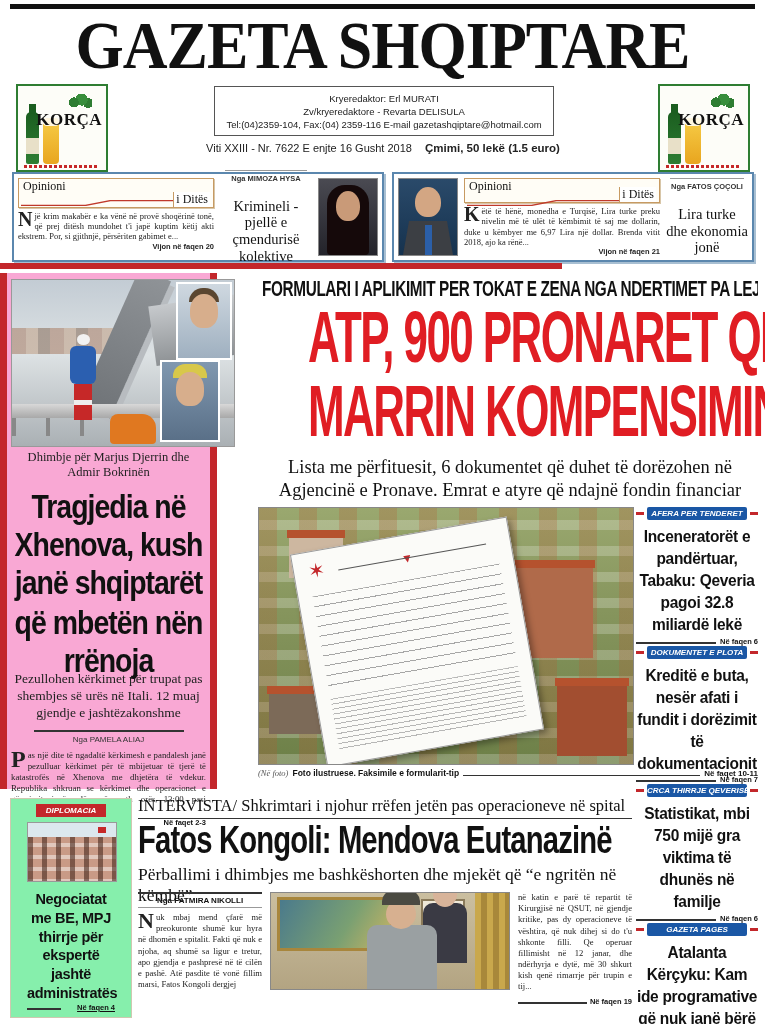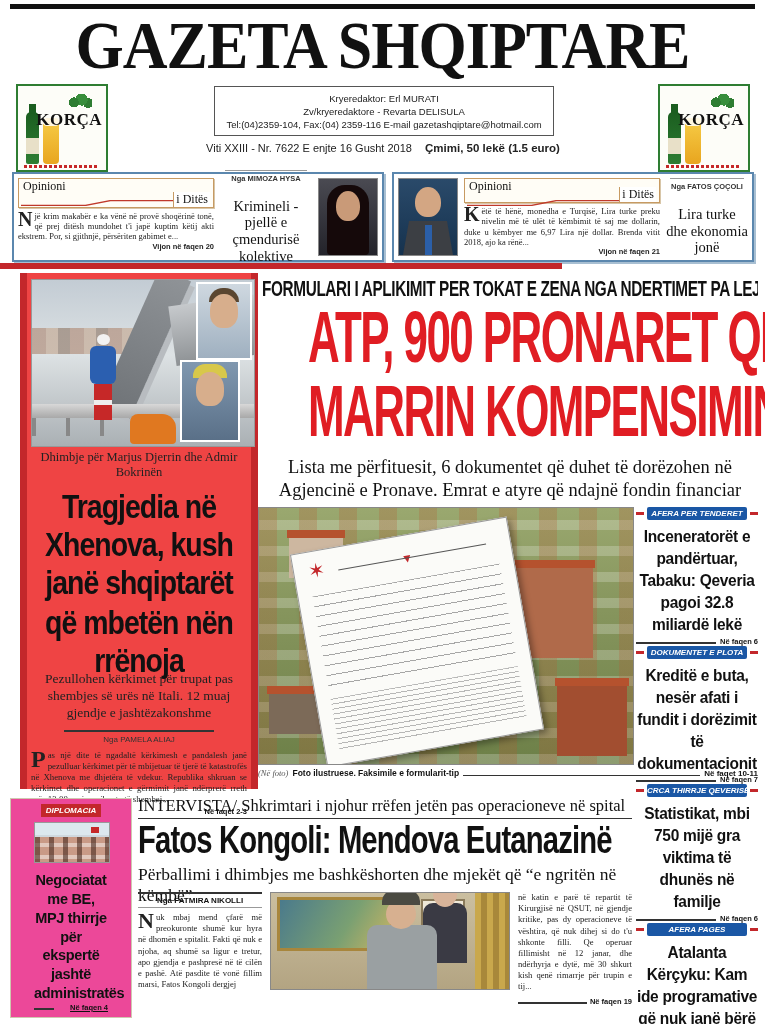--- a/index.html
+++ b/index.html
@@ -59,22 +59,22 @@
   .photo-woman .face{position:absolute;left:17px;top:12px;width:24px;height:30px;background:#c99a78;border-radius:50% 50% 45% 45%;}
   .photo-man{background:linear-gradient(#2a4a6a,#16324e);position:relative;overflow:hidden;}
   .photo-man .face{position:absolute;left:16px;top:8px;width:26px;height:30px;background:#d3a683;border-radius:50% 50% 45% 45%;}
   .photo-man .suit{position:absolute;left:4px;bottom:0;width:50px;height:34px;background:#3c3f44;
                    clip-path:polygon(0 100%,12% 0,88% 0,100% 100%);}
   .photo-man .tie{position:absolute;left:26px;bottom:0;width:7px;height:30px;background:#2b5fa8;}
 
   .red-rule{left:0;top:263px;width:562px;height:6px;background:#c3272b;}
 
   
-  .left-col{left:20px;top:273px;width:238px;height:516px;border-left:7px solid #c3272b;border-right:7px solid #c3272b;
-            box-sizing:border-box;background:#ef4444;padding:6px 4px 0 4px;}
+  .left-col{left:0;top:273px;width:217px;height:516px;border-left:7px solid #c3272b;border-right:7px solid #c3272b;
+            box-sizing:border-box;background:#f9a8d4;padding:6px 4px 0 4px;}
   .photo-bridge{position:relative;width:222px;height:166px;background:linear-gradient(#c3ccd4 0%,#dde2e4 45%,#aab0b4 100%);overflow:hidden;border:1px solid #999;}
   .pb-city{position:absolute;left:0;top:48px;width:120px;height:26px;
            background:repeating-linear-gradient(90deg,#b79a8a 0 14px,#c8b2a0 14px 26px,#9f8d80 26px 38px);opacity:.8;}
   .pb-debris{position:absolute;left:96px;top:-12px;width:34px;height:150px;background:linear-gradient(#8f9397,#6f7377);transform:rotate(24deg);box-shadow:6px 4px 0 #b8bcc0;}
   .pb-debris2{position:absolute;left:140px;top:20px;width:90px;height:60px;background:linear-gradient(#c6c9cc,#8d9194);transform:rotate(-8deg);}
   .pb-rail{position:absolute;left:0;bottom:28px;width:100%;height:14px;background:linear-gradient(#d8d8d8,#a8a8a8);}
   .pb-rail:before{content:"";position:absolute;left:0;bottom:-18px;width:100%;height:18px;
         background:repeating-linear-gradient(90deg,#888 0 4px,transparent 4px 34px);}
   .pb-worker{position:absolute;left:58px;top:62px;width:26px;height:78px;}
   .pb-worker .helmet{position:absolute;left:7px;top:-8px;width:13px;height:11px;background:#f2f2f2;border-radius:50%;}
@@ -143,22 +143,22 @@
   .sb-dash{width:8px;height:3px;background:#c3272b;flex:none;}
   .sb-tag{flex:1;background:#1a57a5;color:#fff;font-size:8px;font-weight:bold;font-style:italic;
           text-align:center;padding:2px 0;border-radius:2px;white-space:nowrap;overflow:hidden;}
   .sb-title{font-weight:bold;font-size:15.5px;line-height:1.35;text-align:center;letter-spacing:-0.3px;margin-top:6px;
             transform:scaleY(1.05);transform-origin:top;}
   .sb-ref-row{display:flex;align-items:flex-end;gap:4px;margin-top:6px;}
   .sb-line{flex:1;border-bottom:2px solid #333;margin-bottom:2px;}
   .sb-ref{font-size:7.5px;font-weight:bold;white-space:nowrap;}
 
   
-  .dip-box{left:10px;top:798px;width:122px;height:220px;background:#ec4899;border:1px solid #cfc8b0;
-           box-sizing:border-box;padding:5px 23px;display:flex;flex-direction:column;}
+  .dip-box{left:10px;top:798px;width:122px;height:220px;background:#86efac;border:1px solid #cfc8b0;
+           box-sizing:border-box;padding:5px 16px;display:flex;flex-direction:column;}
   .dip-tag{background:#c3272b;color:#fff;font-size:8px;font-weight:bold;font-style:italic;text-align:center;
            padding:2px 0;width:80%;margin:0 auto;}
   .photo-ministry{position:relative;margin-top:5px;width:100%;height:96px;border:1px solid #999;overflow:hidden;
       background:linear-gradient(#dce8ee 0 30%,#cfd8de 30%);}
   .ministry-bld{position:absolute;left:0;top:14px;width:100%;height:70px;background:#c99a86;
       background-image:repeating-linear-gradient(90deg,rgba(60,30,20,.55) 0 5px,transparent 5px 14px),
                        repeating-linear-gradient(0deg,rgba(255,255,255,.45) 0 4px,transparent 4px 12px);}
   .ministry-flag{position:absolute;right:10px;top:4px;width:8px;height:6px;background:#c62828;}
   .dip-title{font-weight:bold;font-size:14.5px;line-height:1.3;text-align:center;margin-top:8px;letter-spacing:-0.3px;}
   .dip-ref-row{display:flex;align-items:flex-end;gap:16px;margin-top:auto;text-decoration:underline;}
@@ -371,21 +371,21 @@
         </div>
       <div class="sb-title">Statistikat, mbi 750 mijë gra viktima të dhunës në familje</div>
       <div class="sb-ref-row">
           <span class="sb-line"></span>
         <span class="sb-ref">Në faqen 6</span>
         </div>
     </div>
     <div class="sb-item">
       <div class="sb-tag-row">
           <span class="sb-dash"></span>
-        <span class="sb-tag">AFERA PAGES</span>
+        <span class="sb-tag">GAZETA PAGES</span>
         <span class="sb-dash"></span>
         </div>
       <div class="sb-title">Atalanta Kërçyku: Kam ide programative që nuk janë bërë ndonjëherë në Shqipëri</div>
 
     </div>
   </div>
 
   <div class="abs dip-box">
     <div class="dip-tag">DIPLOMACIA</div>
     <div class="photo-ministry">

